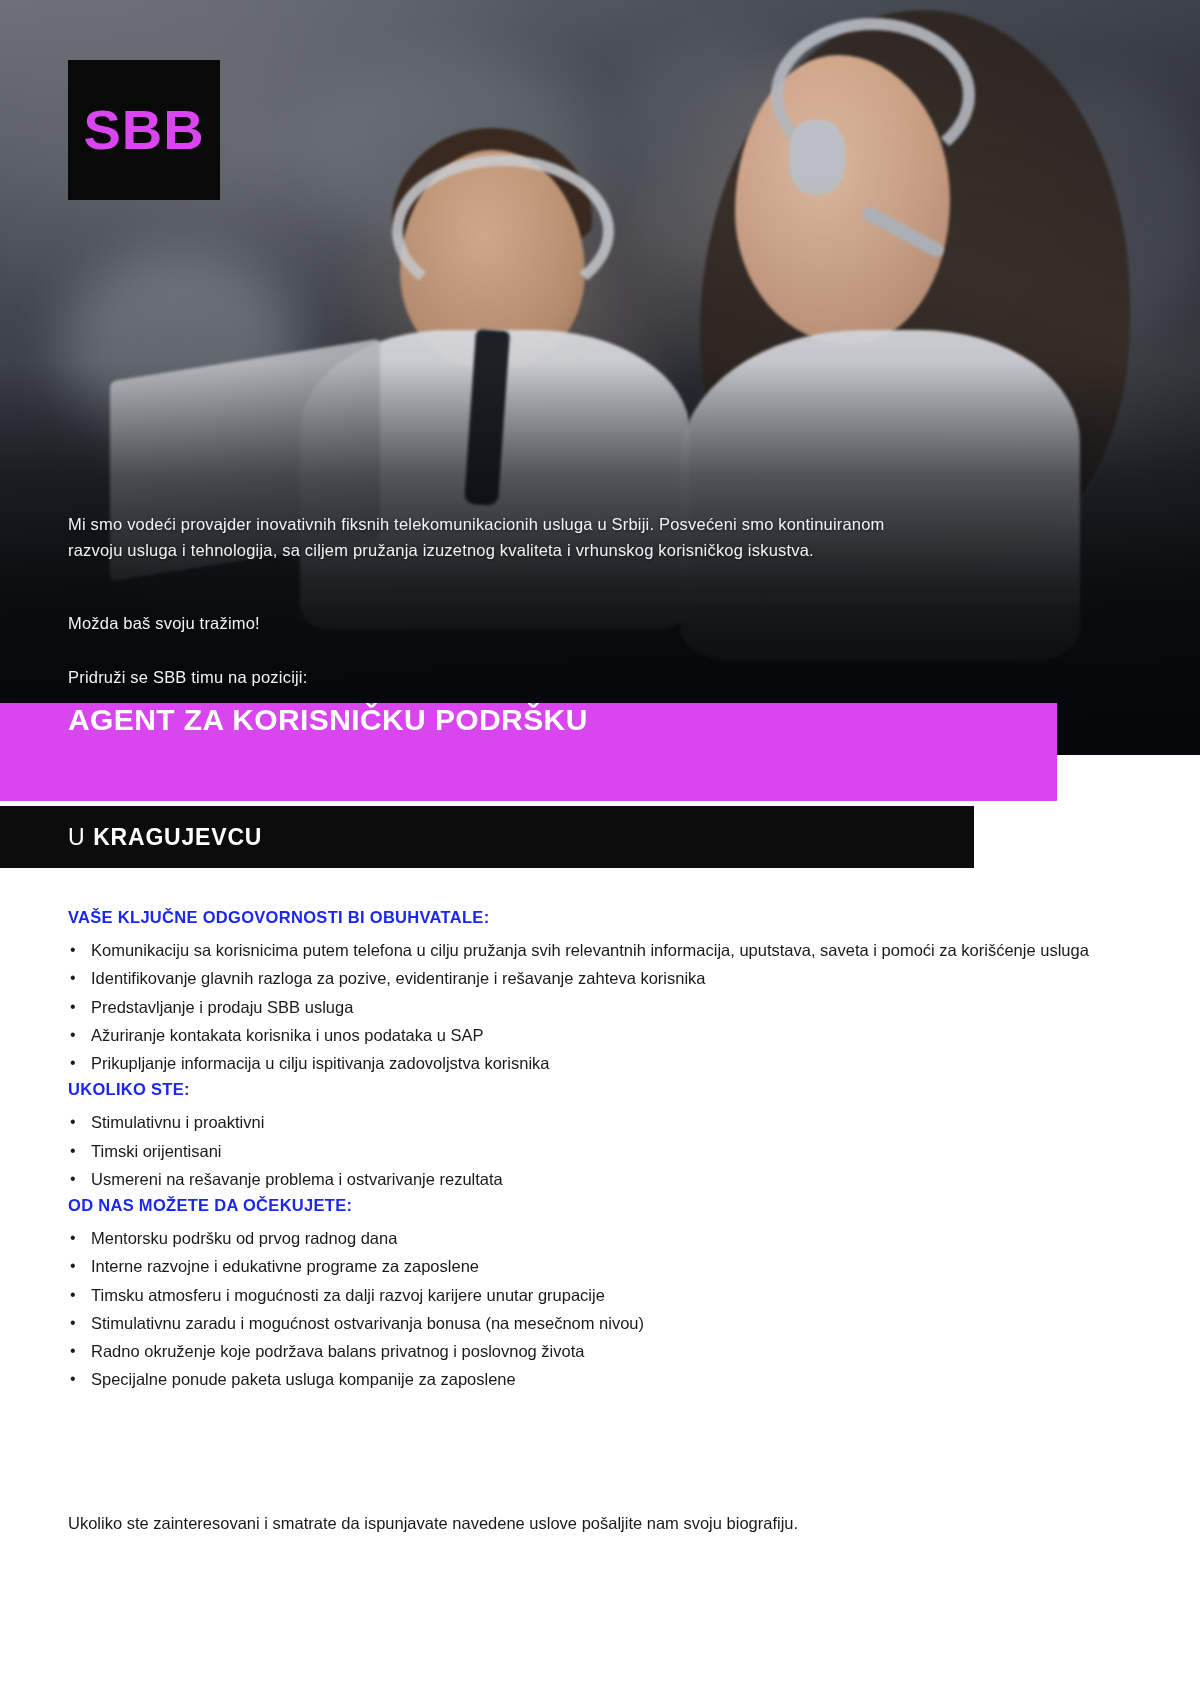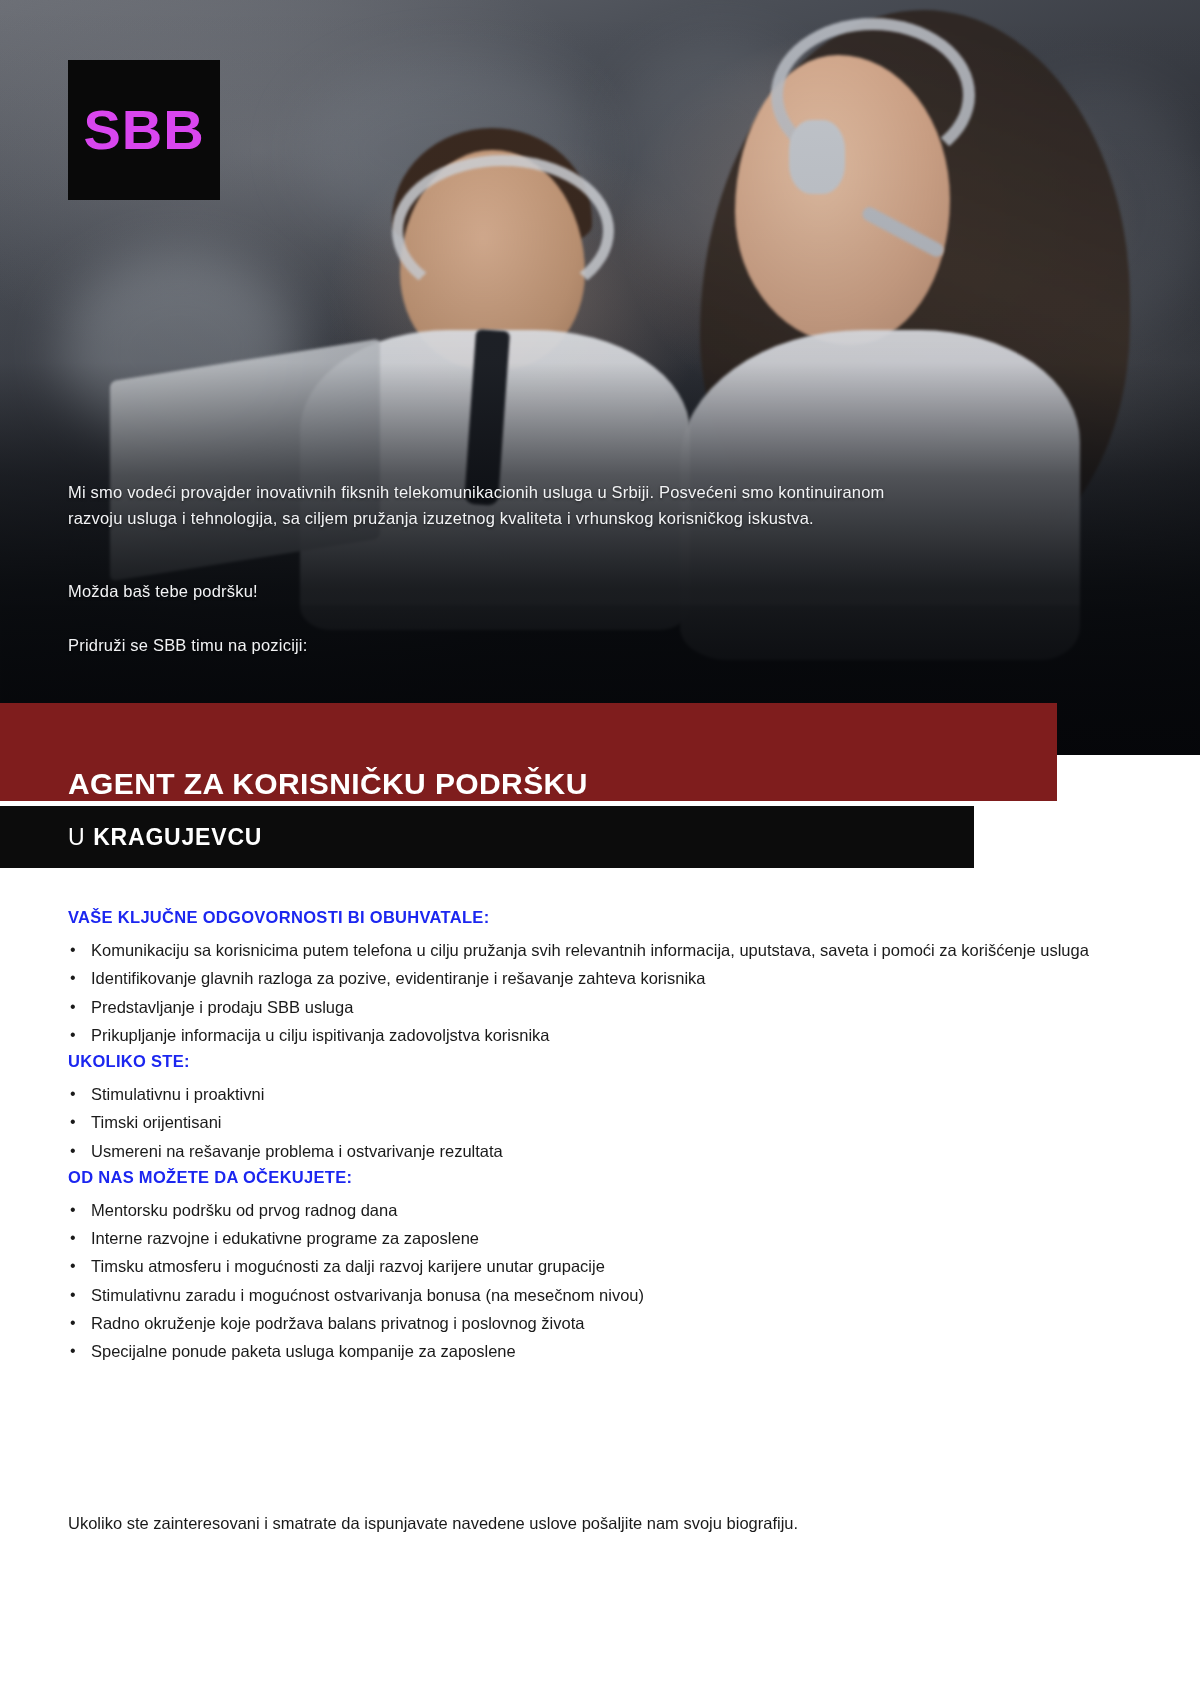--- a/index.html
+++ b/index.html
@@ -162,42 +162,42 @@
     color: #d946ef;
     font-size: 56px;
     font-weight: 700;
     letter-spacing: 1px;
     line-height: 1;
   }
 
   .hero-copy {
     position: absolute;
     left: 68px;
-    top: 480px;
+    top: 512px;
     width: 828px;
     color: #f2f3f5;
     font-size: 16.5px;
     line-height: 1.55;
     letter-spacing: .2px;
     text-shadow: 0 1px 3px rgba(0,0,0,.55);
   }
   .hero-copy p { margin: 0; }
   .hero-copy .gap-a { margin-top: 48px; }
   .hero-copy .gap-b { margin-top: 28px; }
 
   
   .band-blue {
     position: absolute;
     left: 0;
     top: 703px;
     width: 1057px;
     height: 98px;
-    background: #7f1d1d;
+    background: #d946ef;
     display: flex;
-    align-items: flex-end;
+    align-items: flex-start;
   }
   .band-blue h1 {
     margin: 0 0 0 68px;
     color: #ffffff;
     font-size: 30px;
     font-weight: 700;
     letter-spacing: .4px;
   }
   .band-black {
     position: absolute;
@@ -297,41 +297,42 @@
   </div>
 
   <div class="hero-shade"></div>
 
   <div class="logo-box">
     <span class="logo-text">SBB</span>
   </div>
 
   <div class="hero-copy">
     <p>Mi smo vodeći provajder inovativnih fiksnih telekomunikacionih usluga u Srbiji. Posvećeni smo kontinuiranom razvoju usluga i tehnologija, sa ciljem pružanja izuzetnog kvaliteta i vrhunskog korisničkog iskustva.</p>
-    <p class="gap-a">Možda baš tebe podršku!</p>
+    <p class="gap-a">Možda baš svoju tražimo!</p>
     <p class="gap-b">Pridruži se SBB timu na poziciji:</p>
   </div>
 </div>
 
 <div class="band-blue">
   <h1>AGENT ZA KORISNIČKU PODRŠKU</h1>
 </div>
 
 <div class="band-black">
   <h2><span>U </span><span class="bold">KRAGUJEVCU</span></h2>
 </div>
 
 <div class="content">
 
   <div class="sec">
     <div class="sec-title">VAŠE KLJUČNE ODGOVORNOSTI BI OBUHVATALE:</div>
     <ul class="list">
       <li>Komunikaciju sa korisnicima putem telefona u cilju pružanja svih relevantnih informacija, uputstava, saveta i pomoći za korišćenje usluga</li>
       <li>Identifikovanje glavnih razloga za pozive, evidentiranje i rešavanje zahteva korisnika</li>
       <li>Predstavljanje i prodaju SBB usluga</li>
+      <li>Ažuriranje kontakata korisnika i unos podataka u SAP</li>
       <li>Prikupljanje informacija u cilju ispitivanja zadovoljstva korisnika</li>
     </ul>
   </div>
 
   <div class="sec">
     <div class="sec-title">UKOLIKO STE:</div>
     <ul class="list">
       <li>Stimulativnu i proaktivni</li>
       <li>Timski orijentisani</li>
       <li>Usmereni na rešavanje problema i ostvarivanje rezultata</li>

